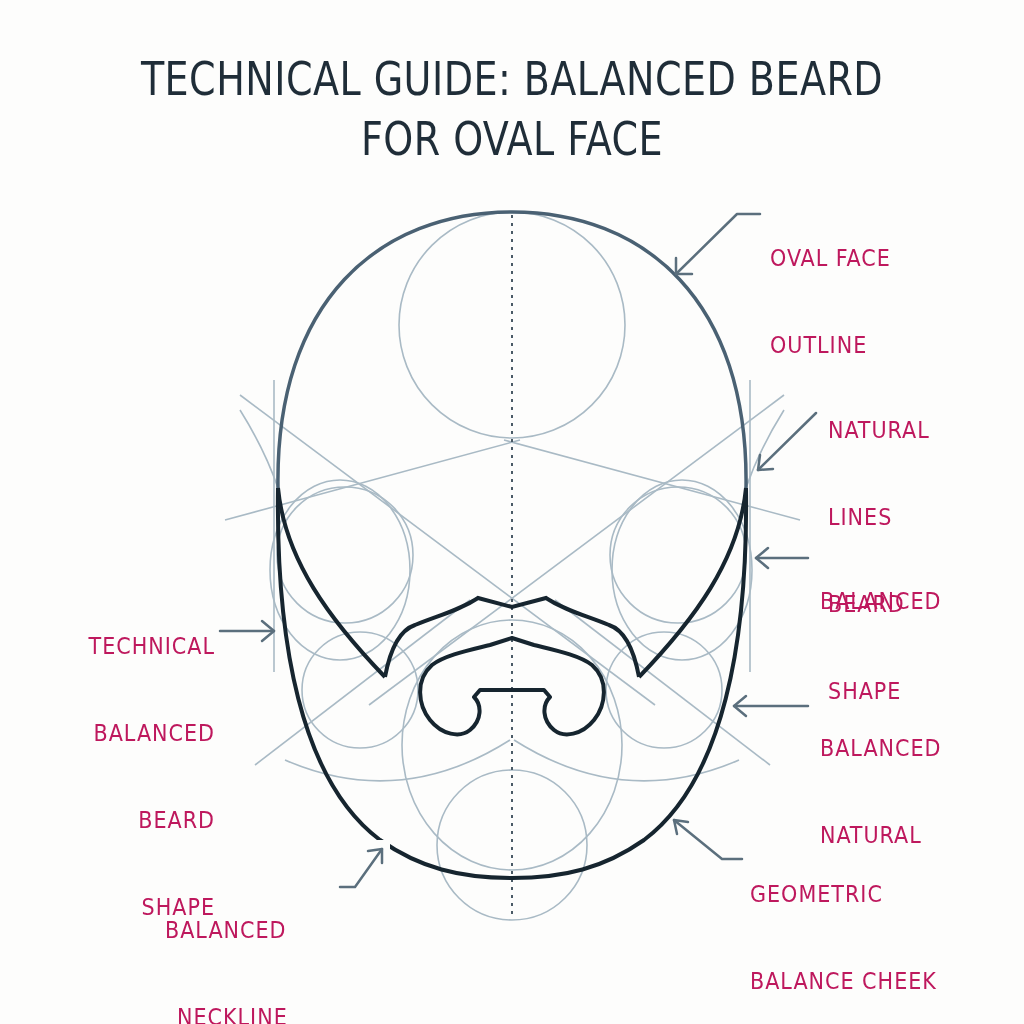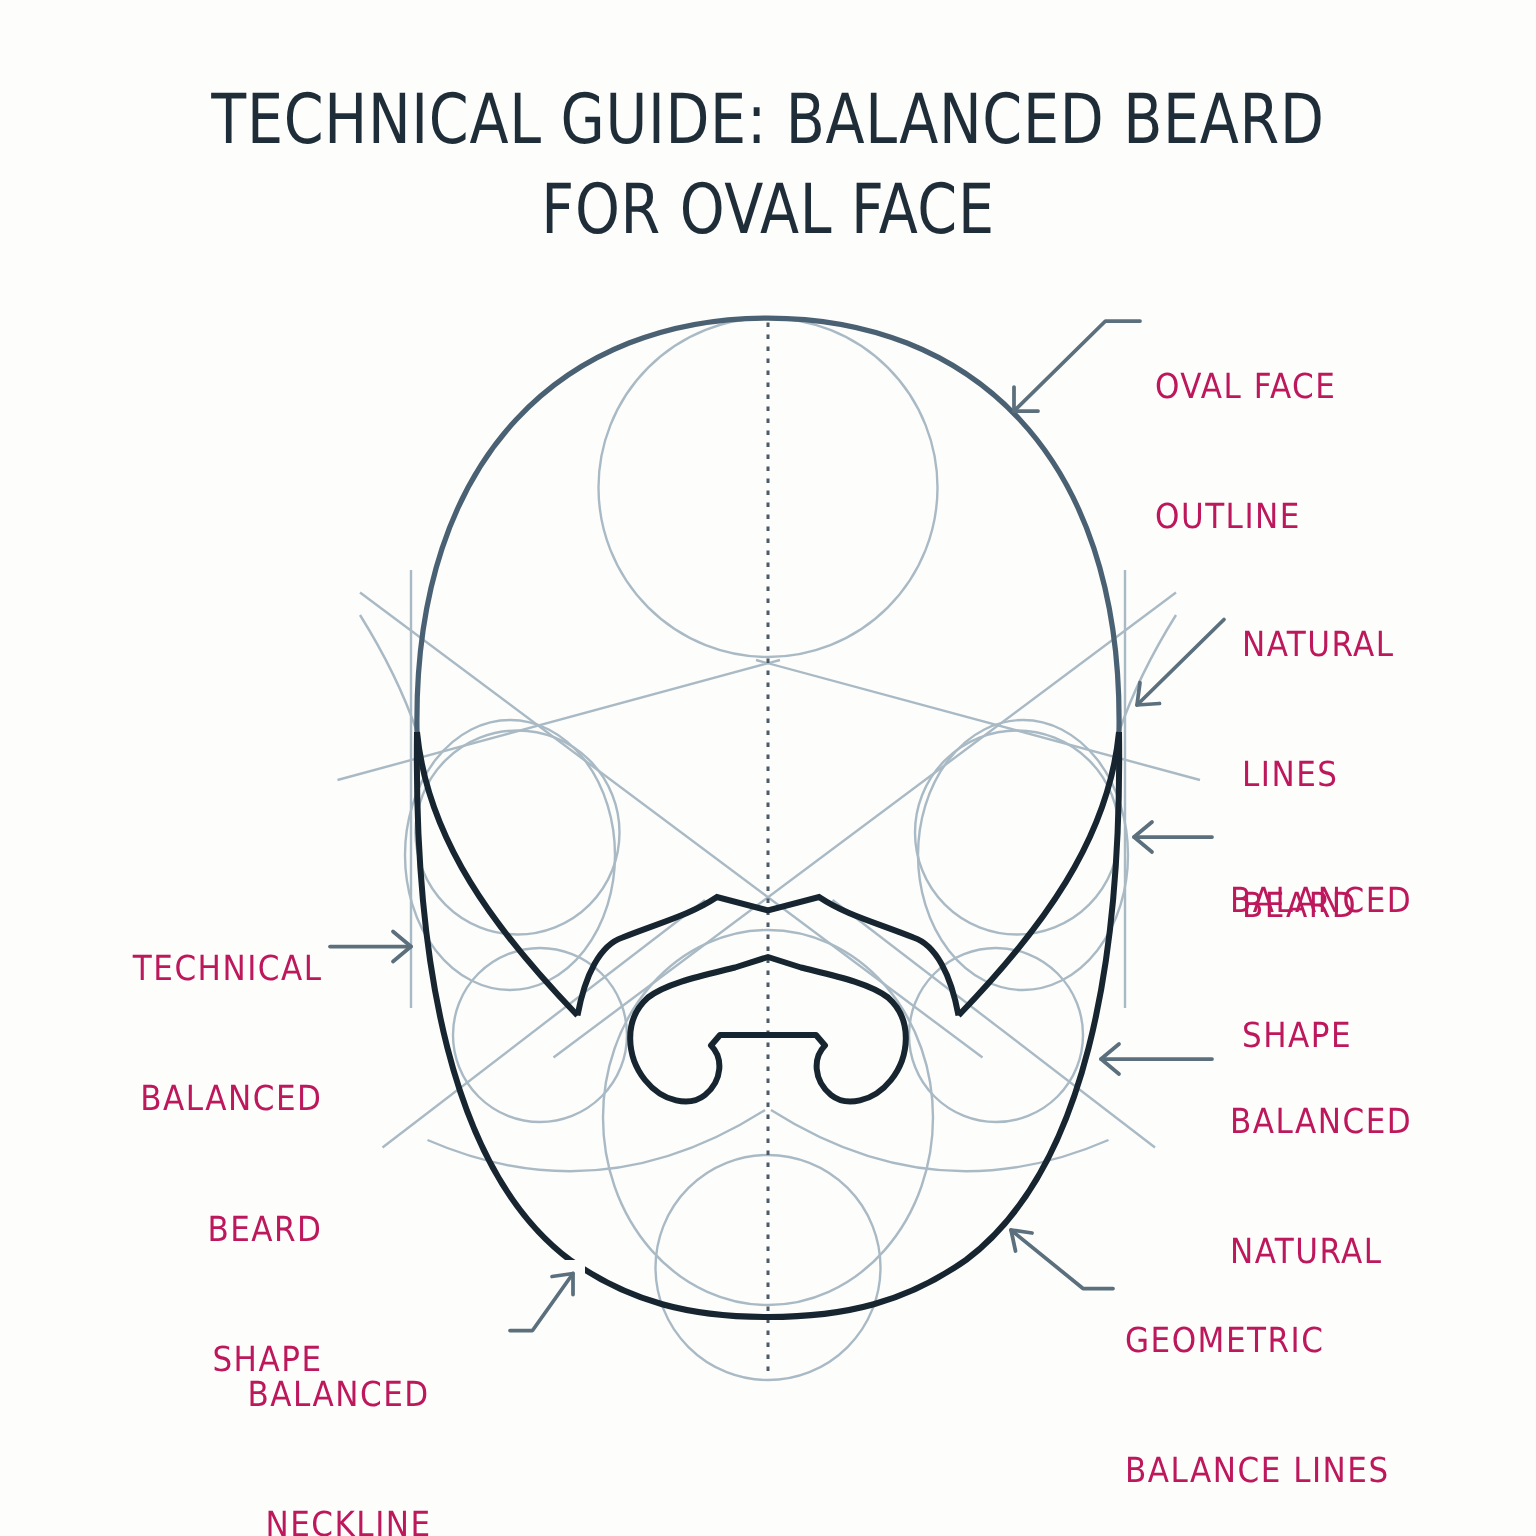--- a/index.html
+++ b/index.html
@@ -139,19 +139,19 @@
   <span>SHAPE</span>
 </div>
 
 <div class="label" style="left:820px;top:676px;">
   <span>BALANCED</span>
   <span>NATURAL</span>
 </div>
 
 <div class="label" style="left:750px;top:822px;">
   <span>GEOMETRIC</span>
-  <span>BALANCE LINES</span>
+  <span>BALANCE CHEEK</span>
 </div>
 
 <div class="label" style="left:165px;top:858px;">
   <span>BALANCED</span>
   <span style="padding-left:12px;">NECKLINE</span>
 </div>
 
 </body></html>

